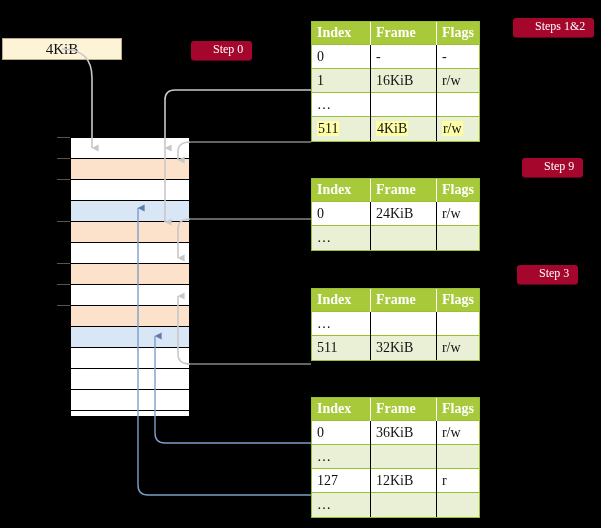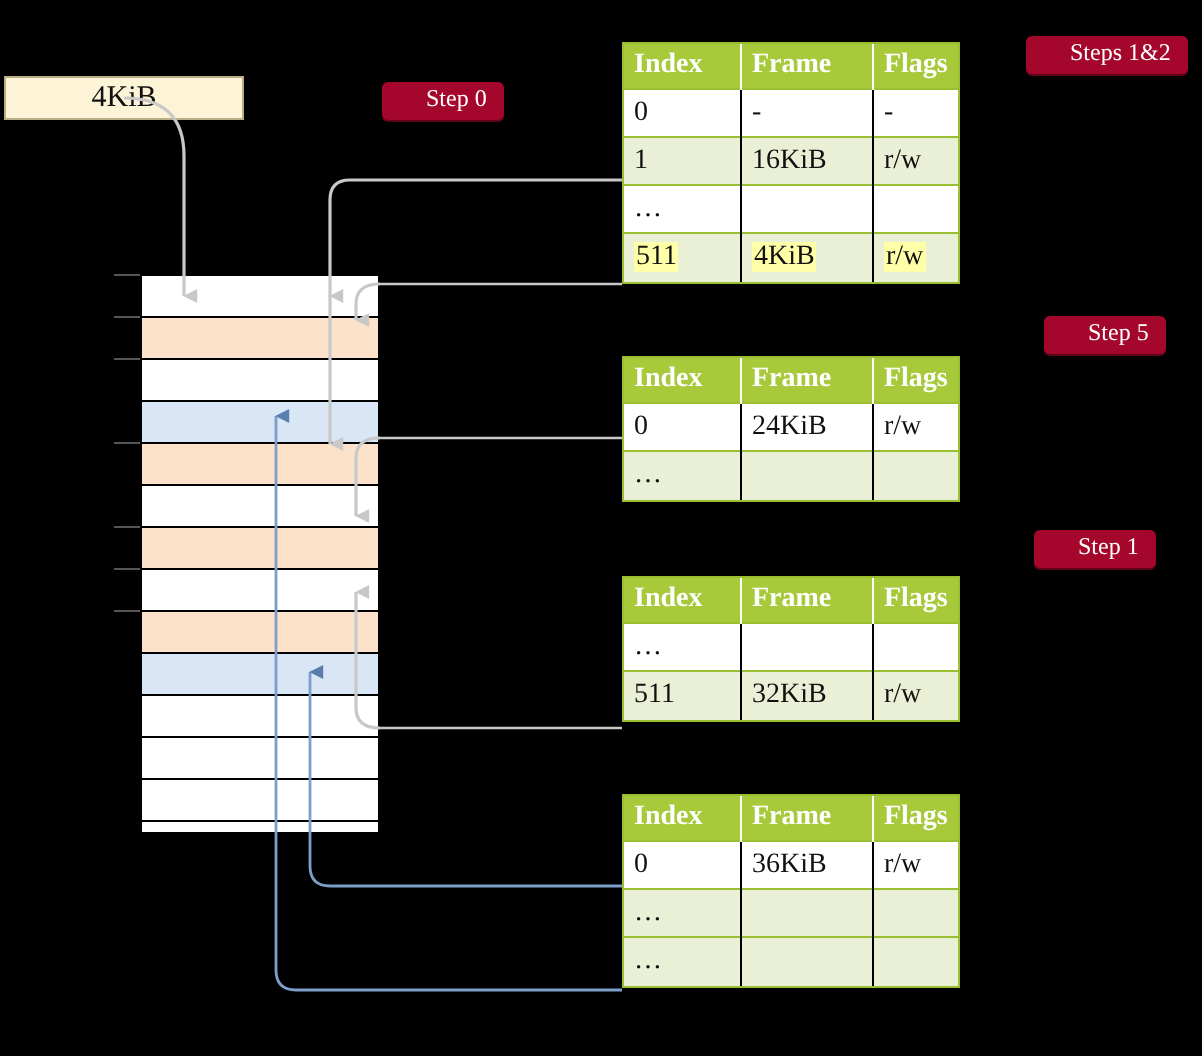--- a/index.html
+++ b/index.html
@@ -87,24 +87,24 @@
     <span>4KiB</span>
   </div>
 
   <div class="step-badge" style="left:191px;top:41px;">
     <span>Step 0</span>
   </div>
   <div class="step-badge" style="left:513px;top:18px;">
     <span>Steps 1&amp;2</span>
   </div>
   <div class="step-badge" style="left:522px;top:158px;">
-    <span>Step 5</span>
+    <span>Step 9</span>
   </div>
   <div class="step-badge" style="left:517px;top:265px;">
-    <span>Step 1</span>
+    <span>Step 3</span>
   </div>
 
   <div class="tick" style="left:57px;top:137px;width:14px;"></div>
   <div class="tick" style="left:57px;top:158px;width:14px;"></div>
   <div class="tick" style="left:57px;top:179px;width:14px;"></div>
   <div class="tick" style="left:57px;top:221px;width:14px;"></div>
   <div class="tick" style="left:57px;top:263px;width:14px;"></div>
   <div class="tick" style="left:57px;top:284px;width:14px;"></div>
   <div class="tick" style="left:57px;top:305px;width:14px;"></div>
 
@@ -220,20 +220,25 @@
         <tr class="odd">
           <td><span>0</span></td>
           <td><span>36KiB</span></td>
           <td><span>r/w</span></td>
         </tr>
         <tr class="even">
           <td><span>…</span></td>
           <td><span></span></td>
           <td><span></span></td>
         </tr>
+        <tr class="odd">
+          <td><span>127</span></td>
+          <td><span>12KiB</span></td>
+          <td><span>r</span></td>
+        </tr>
         <tr class="even">
           <td><span>…</span></td>
           <td><span></span></td>
           <td><span></span></td>
         </tr>
       </tbody>
     </table>
   </div>
 
   <svg class="wires" viewBox="0 0 601 528">

